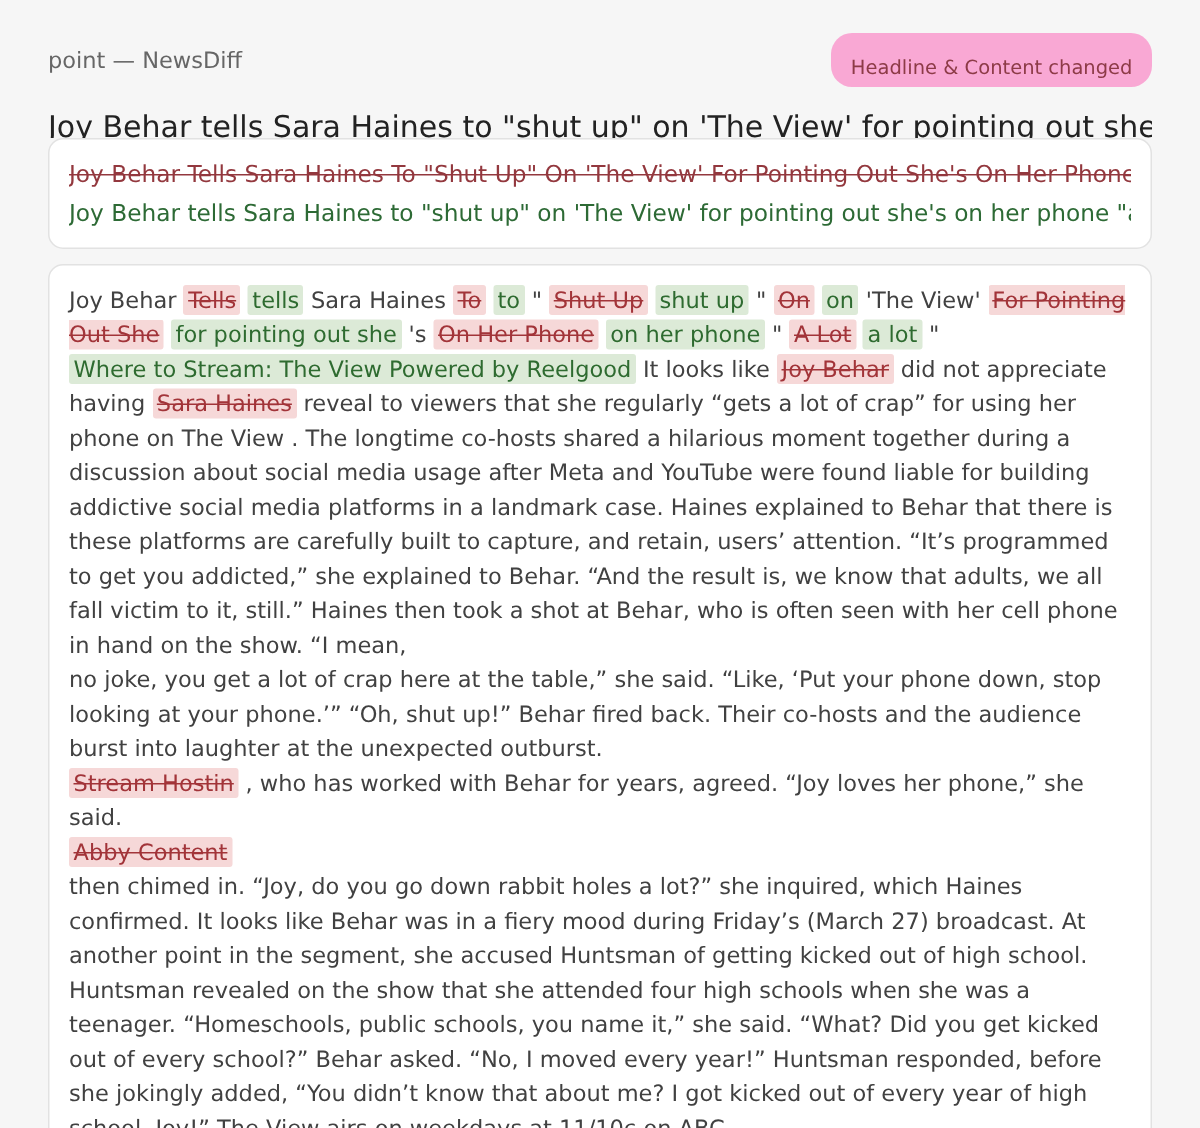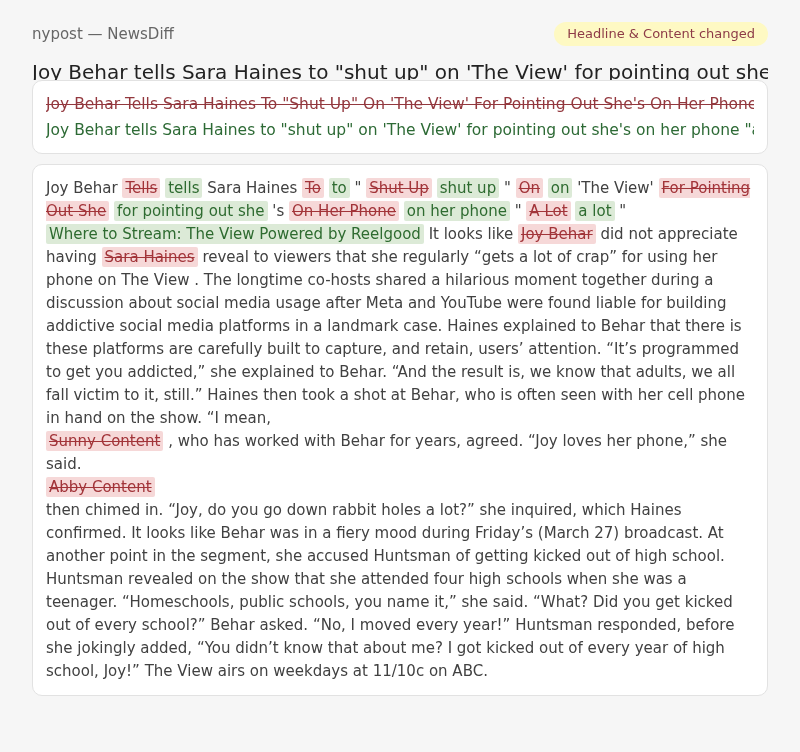--- a/index.html
+++ b/index.html
@@ -16,24 +16,24 @@
   .topbar {
     display: flex;
     justify-content: space-between;
     align-items: center;
   }
   .source {
     color: #666666;
     font-size: 15px;
   }
   .badge {
-    background: #fef9c3;
+    background: #f9a8d4;
     color: #8d3b47;
     font-size: 13px;
-    padding: 4px 13px 5px 13px;
+    padding: 16px 13px 5px 13px;
     border-radius: 14px;
     white-space: nowrap;
   }
   .page-title {
     margin: 15px 0 0 0;
     height: 19px;
     overflow: hidden;
     font-size: 20px;
     font-weight: 400;
     line-height: 23px;
@@ -79,34 +79,35 @@
     border-radius: 2px;
   }
   span.plain { padding: 1px 0; }
 </style>
 </head>
 <body>
 
 <div class="container">
 
   <div class="topbar">
-    <div class="source">nypost — NewsDiff</div>
+    <div class="source">point — NewsDiff</div>
     <div class="badge">Headline &amp; Content changed</div>
   </div>
 
   <h1 class="page-title">Joy Behar tells Sara Haines to "shut up" on 'The View' for pointing out she's on</h1>
 
   <div class="card headline-card">
     <div class="headline-line headline-old">Joy Behar Tells Sara Haines To "Shut Up" On 'The View' For Pointing Out She's On Her Phone "A Lot"</div>
     <div class="headline-line headline-new">Joy Behar tells Sara Haines to "shut up" on 'The View' for pointing out she's on her phone "a lot"</div>
   </div>
 
   <div class="card content-card">
     <div>
         <p><span class="plain">Joy Behar</span> <span class="del">Tells</span> <span class="ins">tells</span> <span class="plain">Sara Haines</span> <span class="del">To</span> <span class="ins">to</span> <span class="plain">"</span> <span class="del">Shut Up</span> <span class="ins">shut up</span> <span class="plain">"</span> <span class="del">On</span> <span class="ins">on</span> <span class="plain">'The View'</span> <span class="del">For Pointing Out She</span> <span class="ins">for pointing out she</span> <span class="plain">'s</span> <span class="del">On Her Phone</span> <span class="ins">on her phone</span> <span class="plain">"</span> <span class="del">A Lot</span> <span class="ins">a lot</span> <span class="plain">"</span> </p>
         <p><span class="ins">Where to Stream: The View Powered by Reelgood</span> <span class="plain">It looks like</span> <span class="del">Joy Behar</span> <span class="plain">did not appreciate having</span> <span class="del">Sara Haines</span> <span class="plain">reveal to viewers that she regularly “gets a lot of crap” for using her phone on The View . The longtime co-hosts shared a hilarious moment together during a discussion about social media usage after Meta and YouTube were found liable for building addictive social media platforms in a landmark case. Haines explained to Behar that there is these platforms are carefully built to capture, and retain, users’ attention. “It’s programmed to get you addicted,” she explained to Behar. “And the result is, we know that adults, we all fall victim to it, still.” Haines then took a shot at Behar, who is often seen with her cell phone in hand on the show. “I mean,</span> </p>
-        <p><span class="del">Sunny Content</span> <span class="plain">, who has worked with Behar for years, agreed. “Joy loves her phone,” she said.</span> </p>
+        <p><span class="plain">no joke, you get a lot of crap here at the table,” she said. “Like, ‘Put your phone down, stop looking at your phone.’” “Oh, shut up!” Behar fired back. Their co-hosts and the audience burst into laughter at the unexpected outburst.</span> </p>
+        <p><span class="del">Stream Hostin</span> <span class="plain">, who has worked with Behar for years, agreed. “Joy loves her phone,” she said.</span> </p>
         <p><span class="del">Abby Content</span> </p>
         <p><span class="plain">then chimed in. “Joy, do you go down rabbit holes a lot?” she inquired, which Haines confirmed. It looks like Behar was in a fiery mood during Friday’s (March 27) broadcast. At another point in the segment, she accused Huntsman of getting kicked out of high school. Huntsman revealed on the show that she attended four high schools when she was a teenager. “Homeschools, public schools, you name it,” she said. “What? Did you get kicked out of every school?” Behar asked. “No, I moved every year!” Huntsman responded, before she jokingly added, “You didn’t know that about me? I got kicked out of every year of high school, Joy!” The View airs on weekdays at 11/10c on ABC.</span> </p>
       </div>
   </div>
 
 </div>
 
 </body></html>

